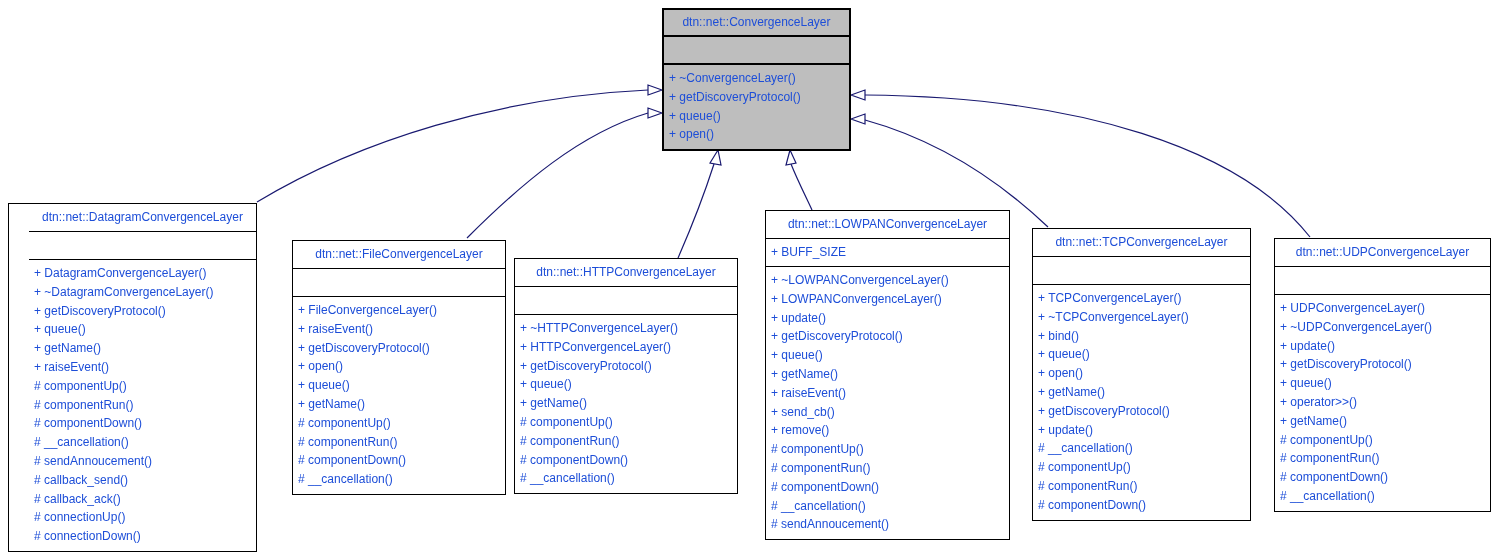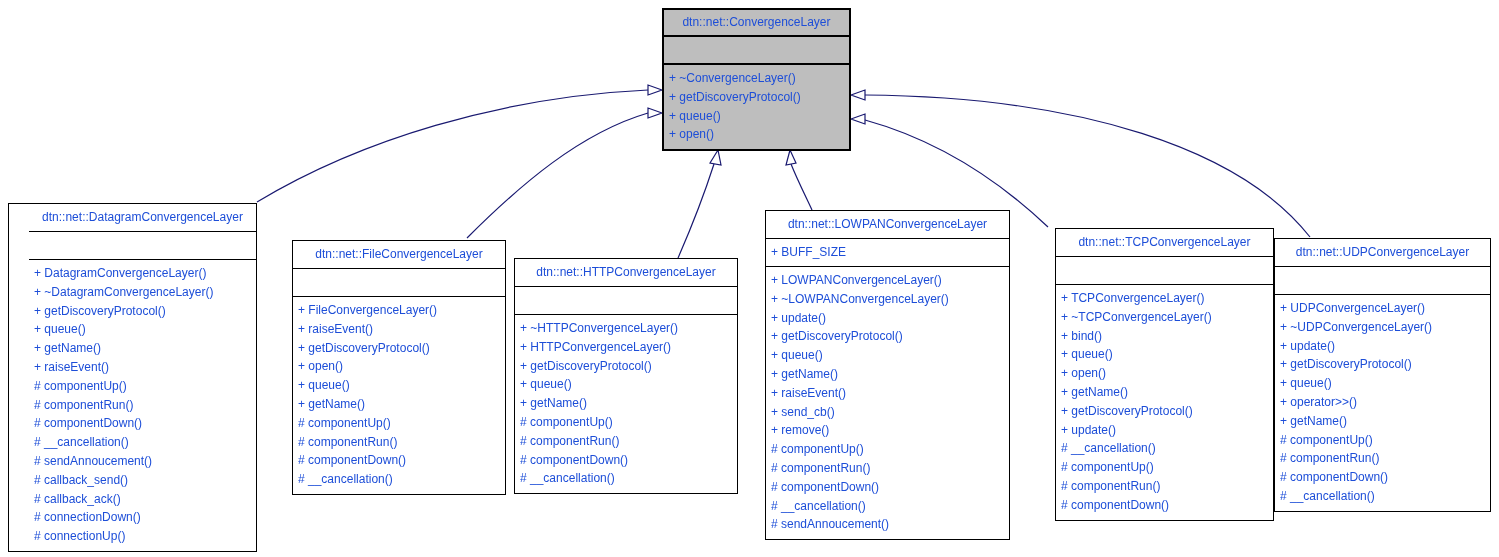--- a/index.html
+++ b/index.html
@@ -90,22 +90,22 @@
         <div class="uml-row">+ queue()</div>
         <div class="uml-row">+ getName()</div>
         <div class="uml-row">+ raiseEvent()</div>
         <div class="uml-row"># componentUp()</div>
         <div class="uml-row"># componentRun()</div>
         <div class="uml-row"># componentDown()</div>
         <div class="uml-row"># __cancellation()</div>
         <div class="uml-row"># sendAnnoucement()</div>
         <div class="uml-row"># callback_send()</div>
         <div class="uml-row"># callback_ack()</div>
+        <div class="uml-row"># connectionUp()</div>
         <div class="uml-row"># connectionDown()</div>
-        <div class="uml-row"># connectionUp()</div>
       </div>
   </div>
 
   <div class="uml-box" style="left:280px;top:240px;width:214px;margin-left:12px;">
     <div class="uml-title">dtn::net::FileConvergenceLayer</div>
     <div class="uml-attrs"></div>
     <div class="uml-methods">
         <div class="uml-row">+ FileConvergenceLayer()</div>
         <div class="uml-row">+ raiseEvent()</div>
         <div class="uml-row">+ getDiscoveryProtocol()</div>
@@ -134,38 +134,38 @@
         <div class="uml-row"># __cancellation()</div>
       </div>
   </div>
 
   <div class="uml-box" style="left:765px;top:210px;width:245px;">
     <div class="uml-title">dtn::net::LOWPANConvergenceLayer</div>
     <div class="uml-attrs">
         <div class="uml-row">+ BUFF_SIZE</div>
       </div>
     <div class="uml-methods">
+        <div class="uml-row">+ ~LOWPANConvergenceLayer()</div>
         <div class="uml-row">+ LOWPANConvergenceLayer()</div>
-        <div class="uml-row">+ ~LOWPANConvergenceLayer()</div>
         <div class="uml-row">+ update()</div>
         <div class="uml-row">+ getDiscoveryProtocol()</div>
         <div class="uml-row">+ queue()</div>
         <div class="uml-row">+ getName()</div>
         <div class="uml-row">+ raiseEvent()</div>
         <div class="uml-row">+ send_cb()</div>
         <div class="uml-row">+ remove()</div>
         <div class="uml-row"># componentUp()</div>
         <div class="uml-row"># componentRun()</div>
         <div class="uml-row"># componentDown()</div>
         <div class="uml-row"># __cancellation()</div>
         <div class="uml-row"># sendAnnoucement()</div>
       </div>
   </div>
 
-  <div class="uml-box" style="left:1032px;top:228px;width:219px;margin-left:23px;">
+  <div class="uml-box" style="left:1032px;top:228px;width:219px;">
     <div class="uml-title">dtn::net::TCPConvergenceLayer</div>
     <div class="uml-attrs"></div>
     <div class="uml-methods">
         <div class="uml-row">+ TCPConvergenceLayer()</div>
         <div class="uml-row">+ ~TCPConvergenceLayer()</div>
         <div class="uml-row">+ bind()</div>
         <div class="uml-row">+ queue()</div>
         <div class="uml-row">+ open()</div>
         <div class="uml-row">+ getName()</div>
         <div class="uml-row">+ getDiscoveryProtocol()</div>

